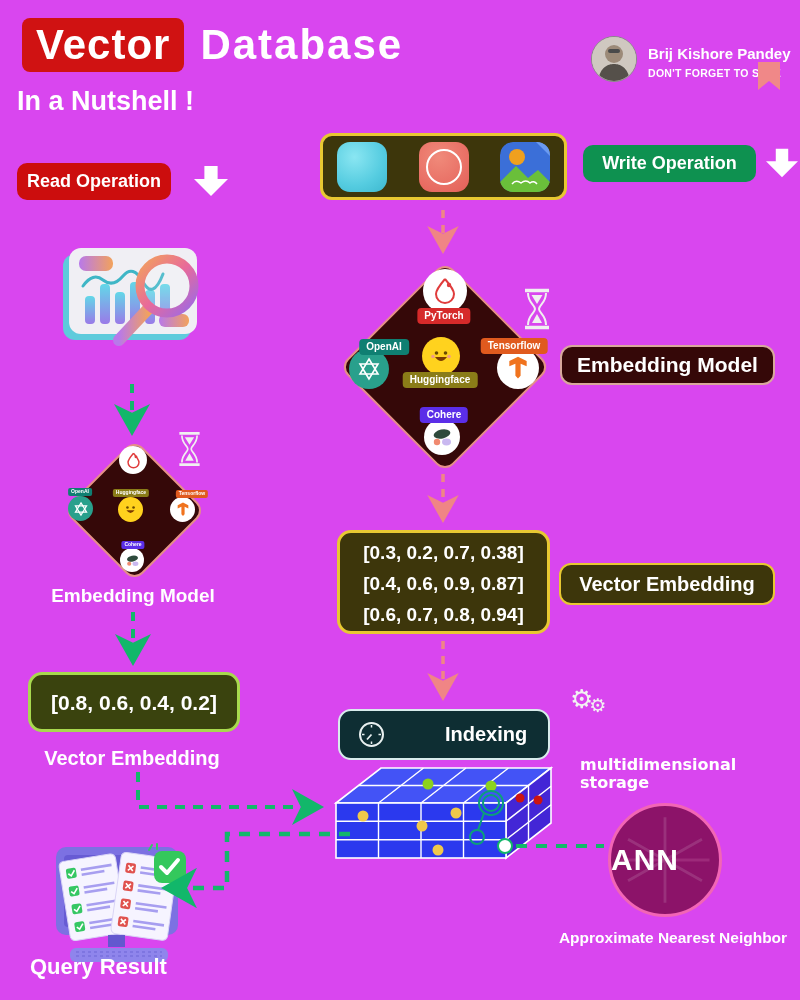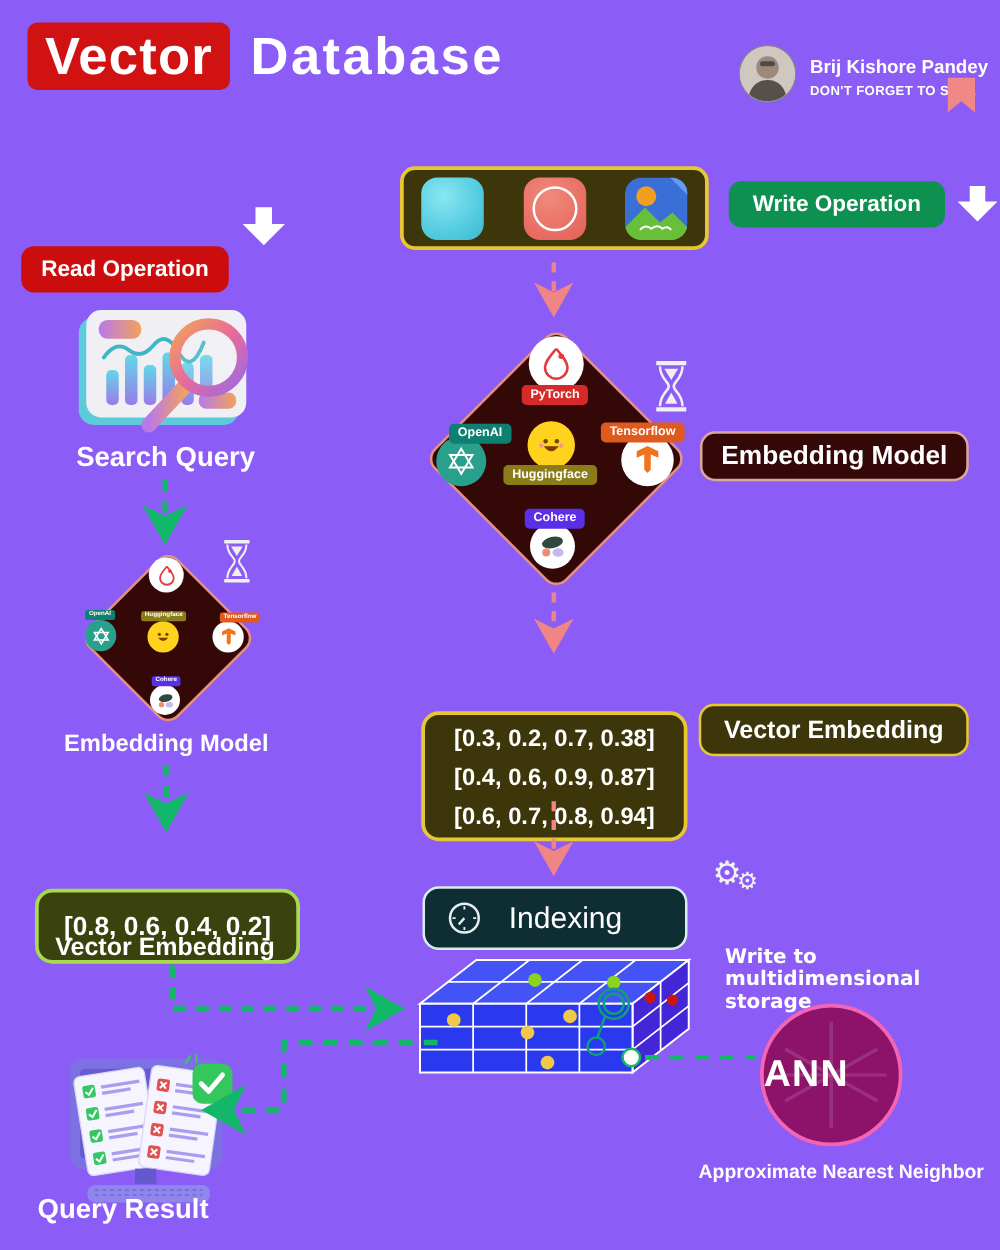--- a/index.html
+++ b/index.html
@@ -1,31 +1,31 @@
 <!DOCTYPE html>
 <html><head>
 <meta charset="utf-8">
 <style>
   html,body{margin:0;padding:0;background:#101010;}
   .canvas{
-    position:relative;width:800px;height:1000px;background:#8b5cf6;overflow:hidden;
+    position:relative;width:800px;height:1000px;background:#d946ef;overflow:hidden;
     font-family:"Liberation Sans",sans-serif;color:#fff;
   }
   
   .title-row{position:absolute;left:22px;top:18px;display:flex;gap:16px;align-items:center;}
   .title-hl{background:#d01212;color:#fff;font-size:42px;font-weight:bold;padding:3px 14px;border-radius:8px;letter-spacing:1px;}
   .title-rest{color:#fff;font-size:42px;font-weight:bold;letter-spacing:2px;}
   .subtitle{position:absolute;left:17px;top:86px;font-size:27px;font-weight:bold;}
   .avatar{position:absolute;left:591px;top:36px;width:44px;height:44px;border-radius:50%;background:#cfc8c0;overflow:hidden;border:1px solid #888;}
   .author-name{position:absolute;left:648px;top:45px;font-size:15px;font-weight:bold;}
   .author-note{position:absolute;left:648px;top:67px;font-size:10.5px;font-weight:bold;letter-spacing:.3px;}
   .bookmark{position:absolute;left:758px;top:62px;}
   
   .badge{position:absolute;display:flex;align-items:center;justify-content:center;color:#fff;font-weight:bold;font-size:18px;border-radius:10px;}
-  .badge.read{left:17px;top:163px;width:166px;height:37px;background:#cc0d0d;margin-top:34px;}
+  .badge.read{left:17px;top:163px;width:154px;height:37px;background:#cc0d0d;}
   .badge.write{left:583px;top:145px;width:173px;height:37px;background:#0e9150;}
   .down-arrow{position:absolute;}
   .read-arrow{left:194px;top:165px;}
   .write-arrow{left:766px;top:147px;}
   
   .data-box{position:absolute;left:320px;top:133px;width:247px;height:67px;border:3px solid #e8c832;border-radius:12px;
     background:#3d360b;display:flex;align-items:center;justify-content:space-between;padding:0 14px;box-sizing:border-box;}
   .dicon{width:50px;height:50px;border-radius:13px;}
   .dicon.text{background:radial-gradient(circle at 35% 30%,#8ae6f2,#55cce0 60%,#3db8cf);}
   .dicon.audio{background:radial-gradient(circle at 40% 30%,#f08a7a,#e45f58);display:flex;align-items:center;justify-content:center;}
@@ -39,28 +39,28 @@
   .mchip{position:absolute;transform:translateX(-50%);font-size:5px;font-weight:bold;color:#fff;padding:1px 3px;border-radius:2px;line-height:1.1;z-index:4;white-space:nowrap;}
   .c-pytorch{background:#d62a2a;}  .c-openai{background:#0f7f72;}
   .c-tf{background:#e05a1e;margin-left:15px;}       .c-hf{background:#8a7c18;}
   .c-cohere{background:#5b2ee8;}
   .hourglass{position:absolute;z-index:3;}
   
   .pill{position:absolute;display:flex;align-items:center;justify-content:center;font-weight:bold;color:#fff;border-radius:12px;box-sizing:border-box;z-index:2;}
   .pill.em-write{left:560px;top:345px;width:215px;height:40px;background:#350808;border:2px solid #d8a89c;font-size:21px;}
   .pill.ve-write{left:559px;top:563px;width:216px;height:42px;background:#3d360b;border:2px solid #e8c832;font-size:20px;}
   
-  .vector-box{position:absolute;border-radius:14px;box-sizing:border-box;text-align:center;font-weight:bold;color:#fff;z-index:2;margin-top:39px;}
+  .vector-box{position:absolute;border-radius:14px;box-sizing:border-box;text-align:center;font-weight:bold;color:#fff;z-index:2;}
   .vbox-write{left:337px;top:530px;width:213px;height:104px;background:#3d360b;border:3px solid #e8c832;font-size:19px;padding-top:4px;}
   .vbox-write div{line-height:31px;}
   .vbox-read{left:28px;top:672px;width:212px;height:60px;background:#3a430e;border:3px solid #a8d94e;font-size:21px;line-height:56px;}
   
   .indexing-box{position:absolute;left:338px;top:709px;width:212px;height:51px;background:#0e2e33;border:2px solid #d8ecec;border-radius:13px;
     display:flex;align-items:center;gap:22px;padding-left:18px;box-sizing:border-box;z-index:2;}
-  .indexing-box .label{font-size:24px;font-weight:normal;}
+  .indexing-box .label{font-size:20px;font-weight:bold;margin-left:38px;}
   .gears{position:absolute;left:570px;top:686px;color:#f2f2f2;font-family:"DejaVu Sans",sans-serif;z-index:2;line-height:1;}
   .gears .g1{font-size:26px;}
   .gears .g2{font-size:19px;position:relative;left:-4px;top:4px;}
   
   .storage{position:absolute;left:328px;top:758px;z-index:2;}
   .storage-note{position:absolute;left:580px;top:756px;font-family:"DejaVu Sans",sans-serif;font-weight:600;font-size:16px;line-height:18px;z-index:2;}
   .ann-circle{position:absolute;left:608px;top:803px;width:114px;height:114px;border-radius:50%;background:#8c1369;border:3px solid #f265b5;
     display:flex;align-items:center;z-index:2;box-sizing:border-box;}
   .ann-circle .ann-text{font-size:30px;font-weight:bold;letter-spacing:1px;z-index:2;}
   .ann-rays{position:absolute;left:0;top:0;}
@@ -97,20 +97,21 @@
     <path d="M133,612 V658" stroke="#12b76a" stroke-width="4" fill="none" stroke-dasharray="9 8" marker-end="url(#mg)"></path>
     <path d="M138,772 V807 H316" stroke="#12b76a" stroke-width="4" fill="none" stroke-dasharray="10 8" marker-end="url(#mg)"></path>
     <path d="M350,834 H227 V888 H170" stroke="#12b76a" stroke-width="4.5" fill="none" stroke-dasharray="11 9" marker-end="url(#mg)"></path>
     <path d="M516,846 H604" stroke="#12b76a" stroke-width="4" fill="none" stroke-dasharray="11 9"></path>
   </svg>
 
   <div class="title-row">
     <span class="title-hl">Vector</span>
     <span class="title-rest">Database</span>
   </div>
+  <div class="subtitle">In a Nutshell !</div>
 
   <div class="avatar">
     <svg width="44" height="44" viewBox="0 0 44 44">
       <rect width="44" height="44" fill="#cfc8c0"></rect>
       <circle cx="22" cy="17" r="9" fill="#9c8a78"></circle>
       <rect x="16" y="12" width="12" height="4" rx="2" fill="#4a4a4a"></rect>
       <path d="M6 44 C8 30 16 27 22 27 C28 27 36 30 38 44 Z" fill="#55504a"></path>
     </svg>
   </div>
   <div class="author-name">Brij Kishore Pandey</div>
@@ -237,21 +238,20 @@
     <g stroke="#0ca07a" fill="none" stroke-width="2">
       <circle cx="163" cy="45" r="12"></circle>
         <circle cx="163" cy="45" r="8"></circle>
       <path d="M156 55 L150 72"></path>
         <circle cx="149" cy="79" r="7"></circle>
     </g>
     <circle cx="177" cy="88" r="7" fill="#fff" stroke="#12b76a" stroke-width="2"></circle>
   </svg>
 
   <div class="storage-note">
-    <div>Write to</div>
     <div>multidimensional storage</div>
   </div>
 
   <div class="ann-circle">
     <svg class="ann-rays" width="108" height="108" viewBox="0 0 114 114">
       <path d="M57 12 V102 M18 35 L96 79 M18 79 L96 35" stroke="rgba(255,255,255,0.13)" stroke-width="3"></path>
       <path d="M10 57 H104" stroke="rgba(240,150,200,0.18)" stroke-width="3"></path>
     </svg>
     <span class="ann-text">ANN</span>
   </div>
@@ -282,21 +282,20 @@
       <rect x="60" y="54" width="10" height="32" rx="4"></rect>
       <rect x="75" y="44" width="10" height="42" rx="4"></rect>
       <rect x="90" y="52" width="10" height="34" rx="4"></rect>
       <rect x="105" y="46" width="10" height="40" rx="4"></rect>
     </g>
     <path d="M28 48 Q38 34 48 42 T68 38 T88 44 T108 36" fill="none" stroke="#3fb6c6" stroke-width="3" stroke-linecap="round"></path>
     <rect x="104" y="76" width="30" height="13" rx="6" fill="url(#pillGrad)"></rect>
     <line x1="94" y1="70" x2="64" y2="102" stroke="url(#pillGrad)" stroke-width="12" stroke-linecap="round"></line>
     <circle cx="112" cy="48" r="27" fill="rgba(255,255,255,0.12)" stroke="url(#ringGrad)" stroke-width="9"></circle>
   </svg>
-  <div class="flow-text search-label">Search Query</div>
 
   <div class="diamond left-diamond"></div>
   <div class="logo" style="left:119px;top:446px;width:28px;height:28px;">
     <svg width="17" height="19" viewBox="0 0 28 30">
         <path d="M14 3 C8 10 5 14 5 18 a9 9 0 0 0 18 0 c0 -4 -3 -8 -9 -15" fill="none" stroke="#e03c3c" stroke-width="2.4"></path>
         <circle cx="18" cy="9" r="2.4" fill="#e03c3c"></circle>
       </svg>
   </div>
   <div class="mchip c-openai" style="left:80px;top:488px;">OpenAI</div>
   <div class="logo" style="left:68px;top:496px;width:25px;height:25px;background:#29a08c;">

